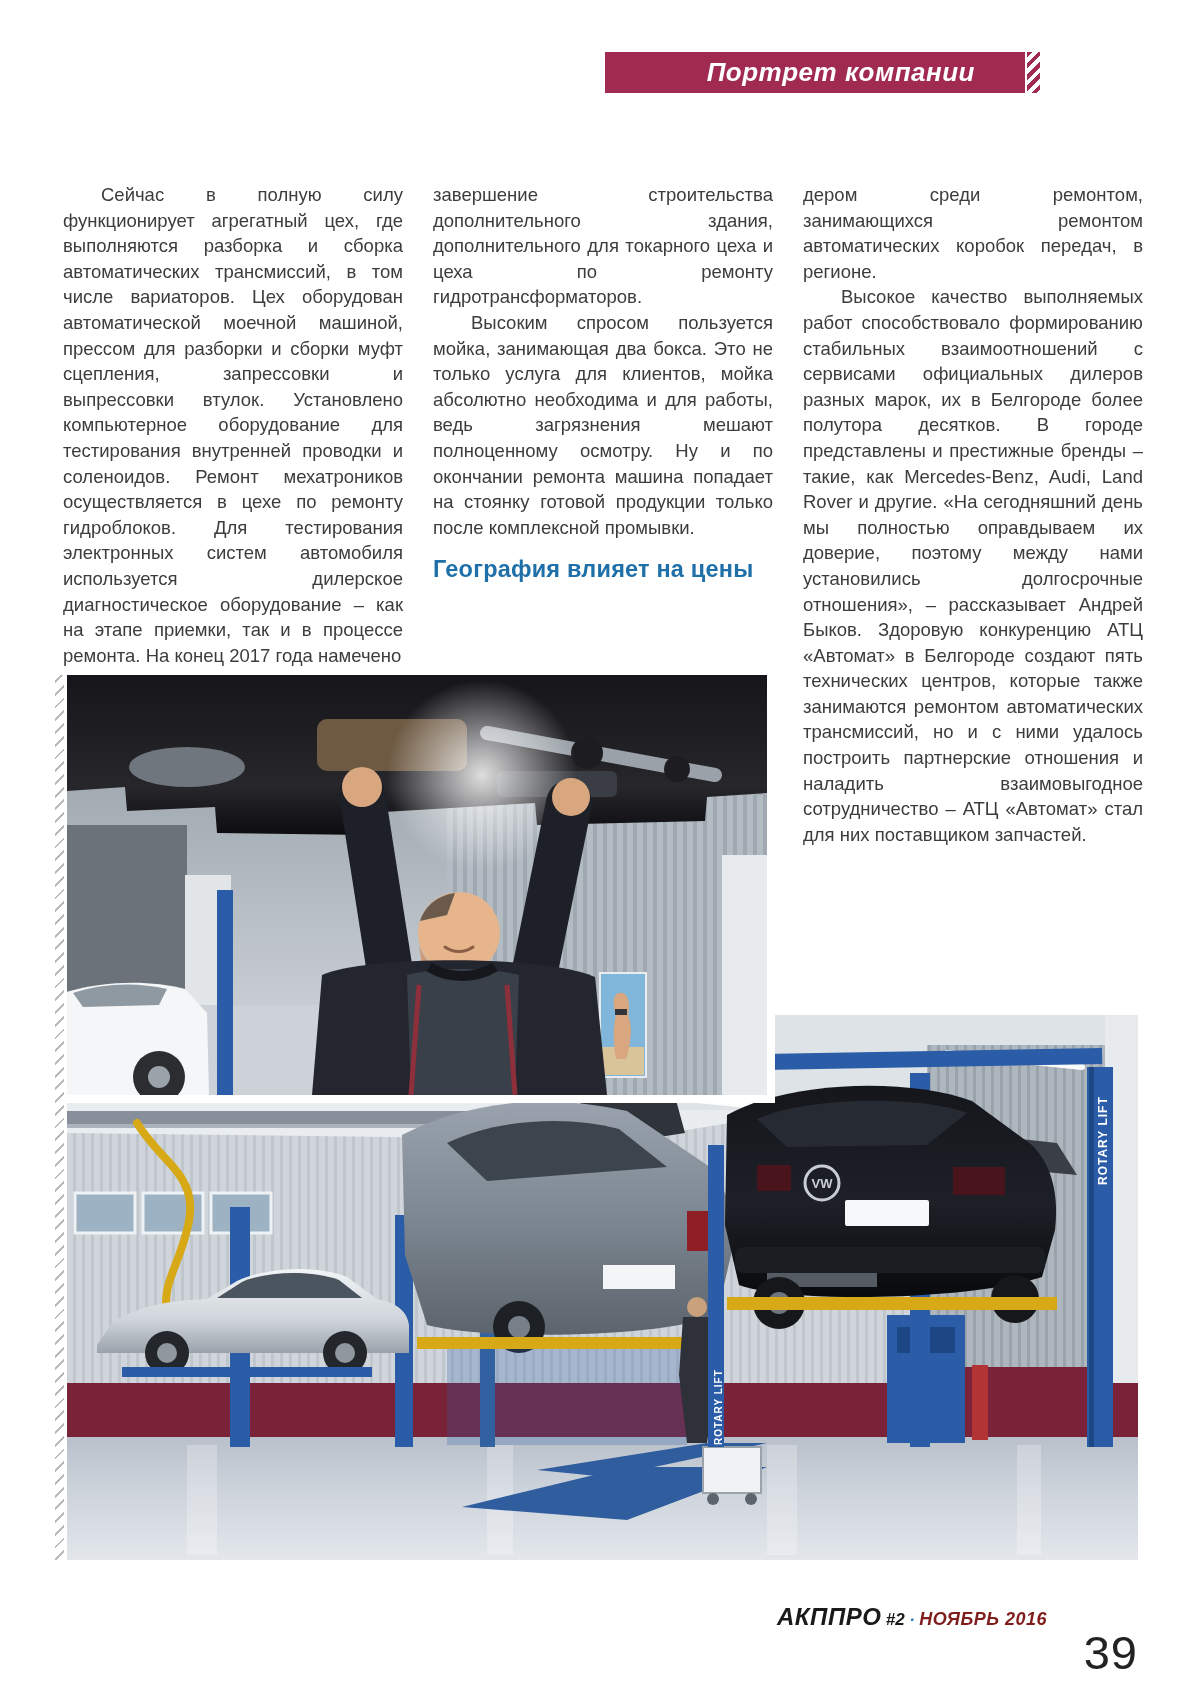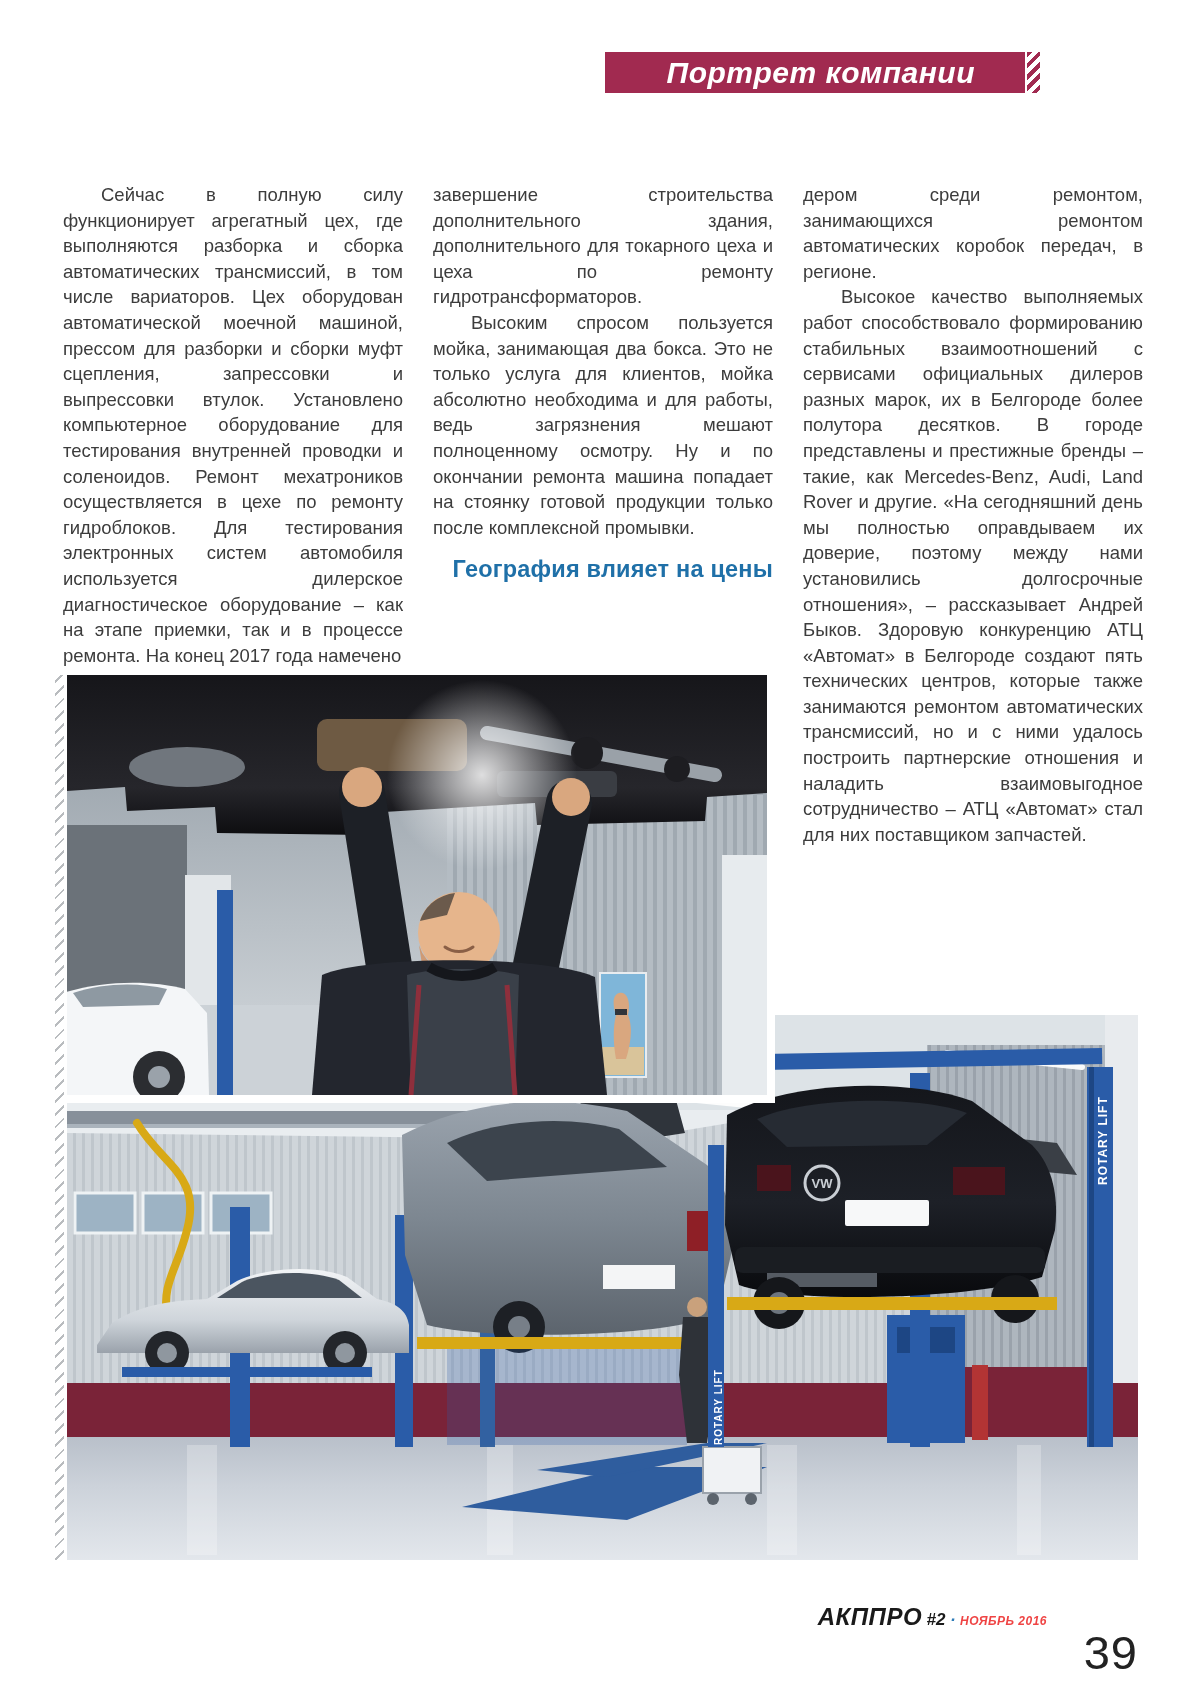--- a/index.html
+++ b/index.html
@@ -6,61 +6,61 @@
   .page{
     position:relative;width:1200px;height:1696px;margin:0 auto;background:#ffffff;
     font-family:"Liberation Sans",sans-serif;overflow:hidden;
   }
   
   .header-badge{
     position:absolute;left:605px;top:52px;width:420px;height:41px;
     background:#a12a50;display:flex;align-items:center;justify-content:flex-end;
   }
   .header-badge .tag-text{
-    color:#ffffff;font-size:30px;font-weight:bold;font-style:italic;
+    color:#ffffff;font-size:26px;font-weight:bold;font-style:italic;
     padding-right:50px;letter-spacing:.5px;white-space:nowrap;
   }
   .header-hatch{
     position:absolute;left:1027px;top:52px;width:13px;height:41px;
     background:repeating-linear-gradient(135deg,#a12a50 0 4px,#ffffff 4px 8px);
   }
   
   .col{
     position:absolute;top:182px;width:340px;text-align:justify;
     color:#3c3c3c;font-size:18.5px;line-height:25.6px;
   }
   .col p{margin:0;}
   .col p.indent{text-indent:38px;}
   .col1{left:63px;}
   .col2{left:433px;}
   .col3{left:803px;}
   .section-heading{
     color:#1f70a8;font-weight:bold;font-size:23.5px;line-height:30px;
-    margin:14px 0 6px 0;text-align:right;letter-spacing:.2px;
+    margin:14px 0 6px 0;text-align:left;letter-spacing:.2px;
   }
   
   .hatch-strip{
     position:absolute;left:55px;top:675px;width:9px;height:885px;
     background:repeating-linear-gradient(135deg,#ffffff 0 4px,#b9bcbf 4px 6px,#ffffff 6px 9px);
   }
   .photoB{position:absolute;left:67px;top:1015px;width:1071px;height:545px;}
   .photoA-wrap{
     position:absolute;left:67px;top:675px;width:700px;height:420px;
     border-right:8px solid #ffffff;border-bottom:8px solid #ffffff;background:#ffffff;
   }
   .photoA-wrap svg{display:block;}
   
   .footer-line{
     position:absolute;left:560px;top:1603px;width:487px;text-align:right;
     font-style:italic;font-weight:bold;white-space:nowrap;
   }
   .footer-line .mag{color:#1a1a1a;font-size:24px;letter-spacing:.5px;}
   .footer-line .issue{color:#1a1a1a;font-size:17px;}
   .footer-line .sep{color:#2e7cb8;font-size:17px;}
-  .footer-line .date{color:#ef4444;font-size:12px;letter-spacing:.5px;}
+  .footer-line .date{color:#7f1d1d;font-size:18px;letter-spacing:.5px;}
   .page-number{
     position:absolute;left:1080px;top:1583px;width:58px;text-align:right;
     font-size:47px;color:#222222;font-weight:400;letter-spacing:1px;margin-top:42px;
   }
 </style>
 </head>
 <body>
 
 <div class="page">
 

